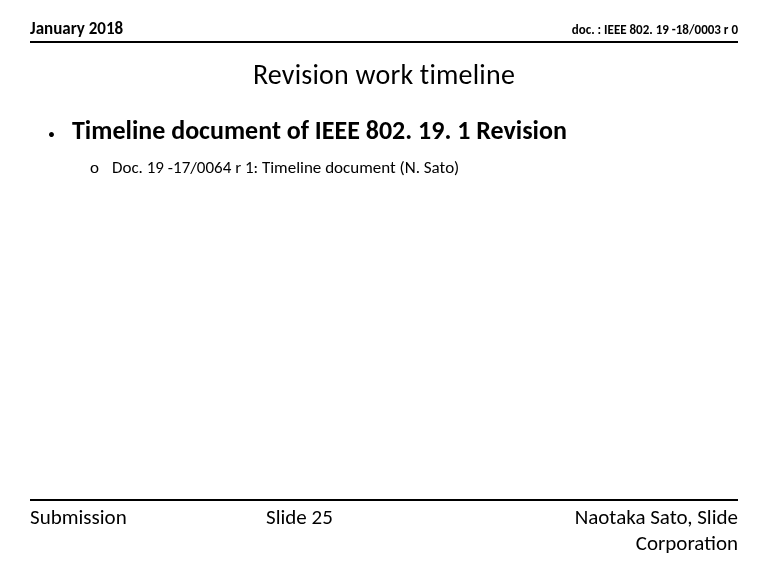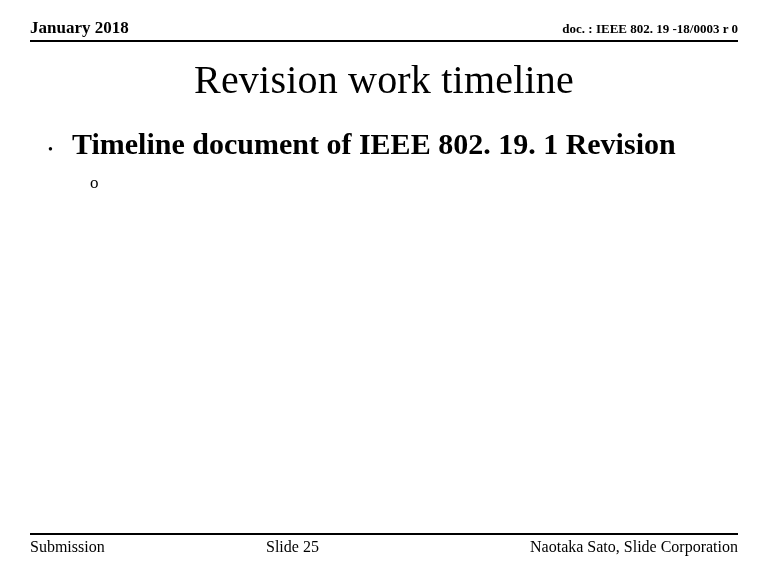--- a/index.html
+++ b/index.html
@@ -2,40 +2,39 @@
 <html><head>
 <meta charset="utf-8">
 <style>
   * { margin: 0; padding: 0; box-sizing: border-box; }
   html, body { width: 768px; height: 576px; background: #fff; font-family: Calibri, Arial, sans-serif; color: #000; }
   .slide {
     position: relative;
     width: 768px;
     height: 576px;
     padding: 18px 30px 20px 30px;
-    font-family: Liberation Serif, serif;
   }
   .header-row {
     display: flex;
     justify-content: space-between;
     align-items: baseline;
     border-bottom: 2px solid #000;
     padding-bottom: 2px;
   }
   .header-left {
     font-weight: 700;
     font-size: 17px;
   }
   .header-right {
     font-weight: 700;
     font-size: 13px;
   }
   .title {
     text-align: center;
-    font-size: 40px;
+    font-size: 28px;
     font-weight: 400;
     margin-top: 14px;
     margin-bottom: 22px;
     letter-spacing: 0.2px;
   }
   .content {
     padding-left: 18px;
   }
   .bullet1 {
     display: flex;
@@ -43,21 +42,21 @@
     margin-bottom: 10px;
   }
   .bullet1-marker {
     font-size: 14px;
     width: 24px;
     flex-shrink: 0;
     line-height: 1.4;
   }
   .bullet1-text {
     font-weight: 700;
-    font-size: 30px;
+    font-size: 26px;
     line-height: 1.25;
   }
   .bullet2 {
     display: flex;
     align-items: baseline;
     padding-left: 42px;
   }
   .bullet2-marker {
     font-size: 17px;
     width: 22px;
@@ -73,21 +72,21 @@
     bottom: 20px;
   }
   .footer-line {
     border-top: 2px solid #000;
     margin-bottom: 3px;
   }
   .footer-row {
     display: flex;
     justify-content: space-between;
     align-items: baseline;
-    font-size: 16px;
+    font-size: 21px;
   }
   .footer-left { text-align: left; flex: 1; }
   .footer-center { text-align: left; flex: 1; }
   .footer-right { text-align: right; flex: 1; }
 </style>
 </head>
 <body>
 
 <div class="slide">
 
@@ -98,20 +97,21 @@
 
   <div class="title">Revision work timeline</div>
 
   <div class="content">
     <div class="bullet1">
       <div class="bullet1-marker">•</div>
       <div class="bullet1-text">Timeline document of IEEE 802. 19. 1 Revision</div>
     </div>
     <div class="bullet2">
       <div class="bullet2-marker">o</div>
+      <div class="bullet2-text">Doc. 19 -17/0064 r 1: Timeline document (N. Sato)</div>
     </div>
   </div>
 
   <div class="footer">
     <div class="footer-line"></div>
     <div class="footer-row">
       <div class="footer-left">Submission</div>
       <div class="footer-center">Slide 25</div>
       <div class="footer-right">Naotaka Sato, Slide Corporation</div>
     </div>

